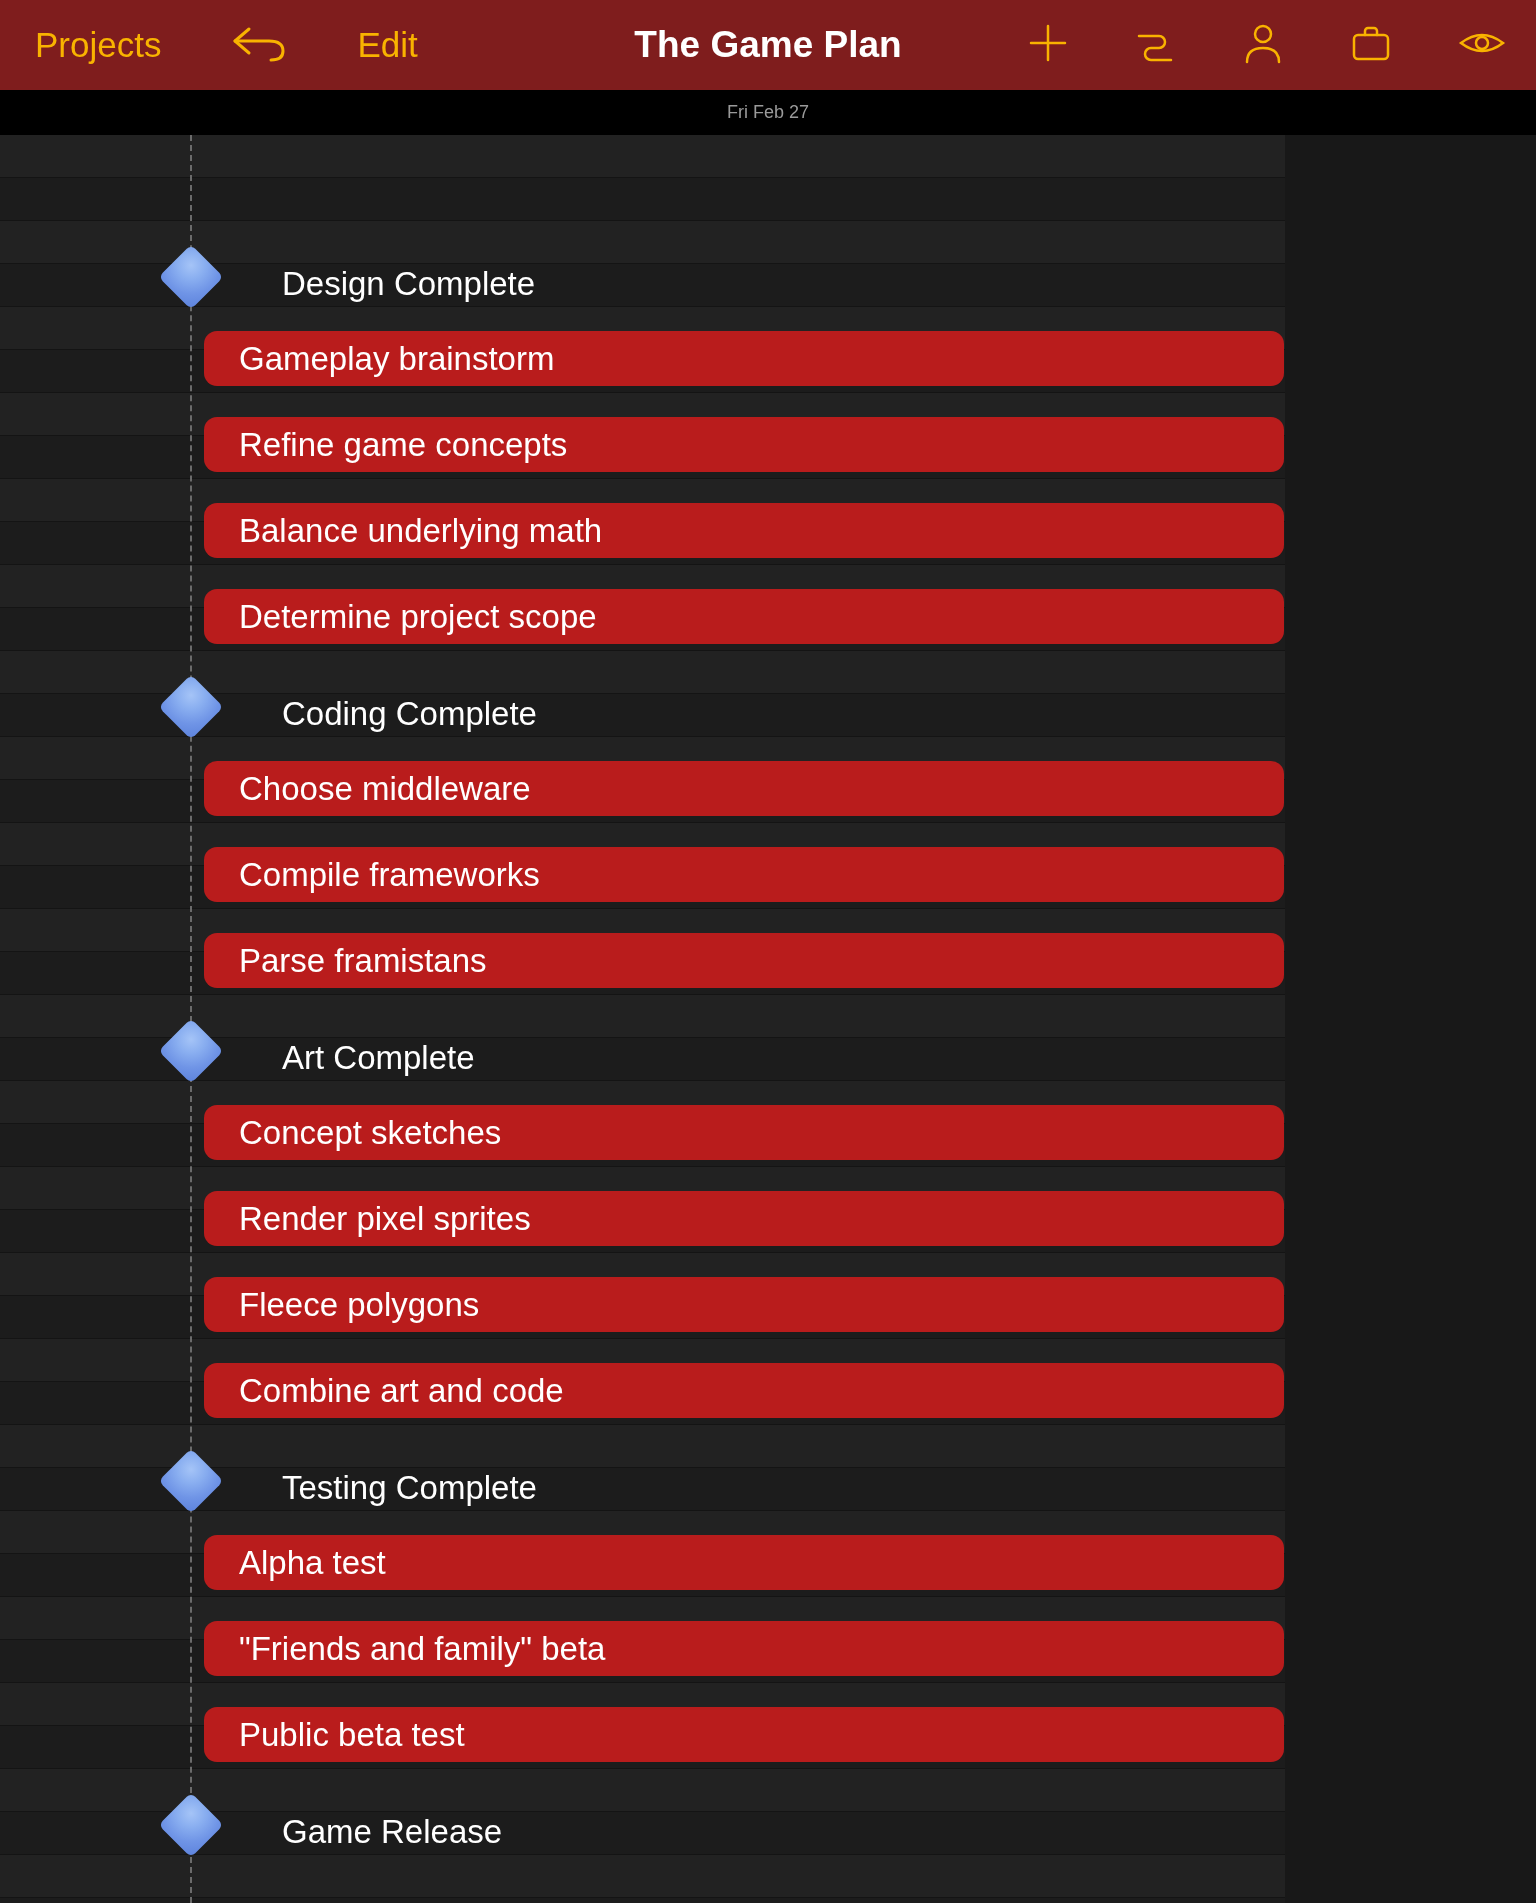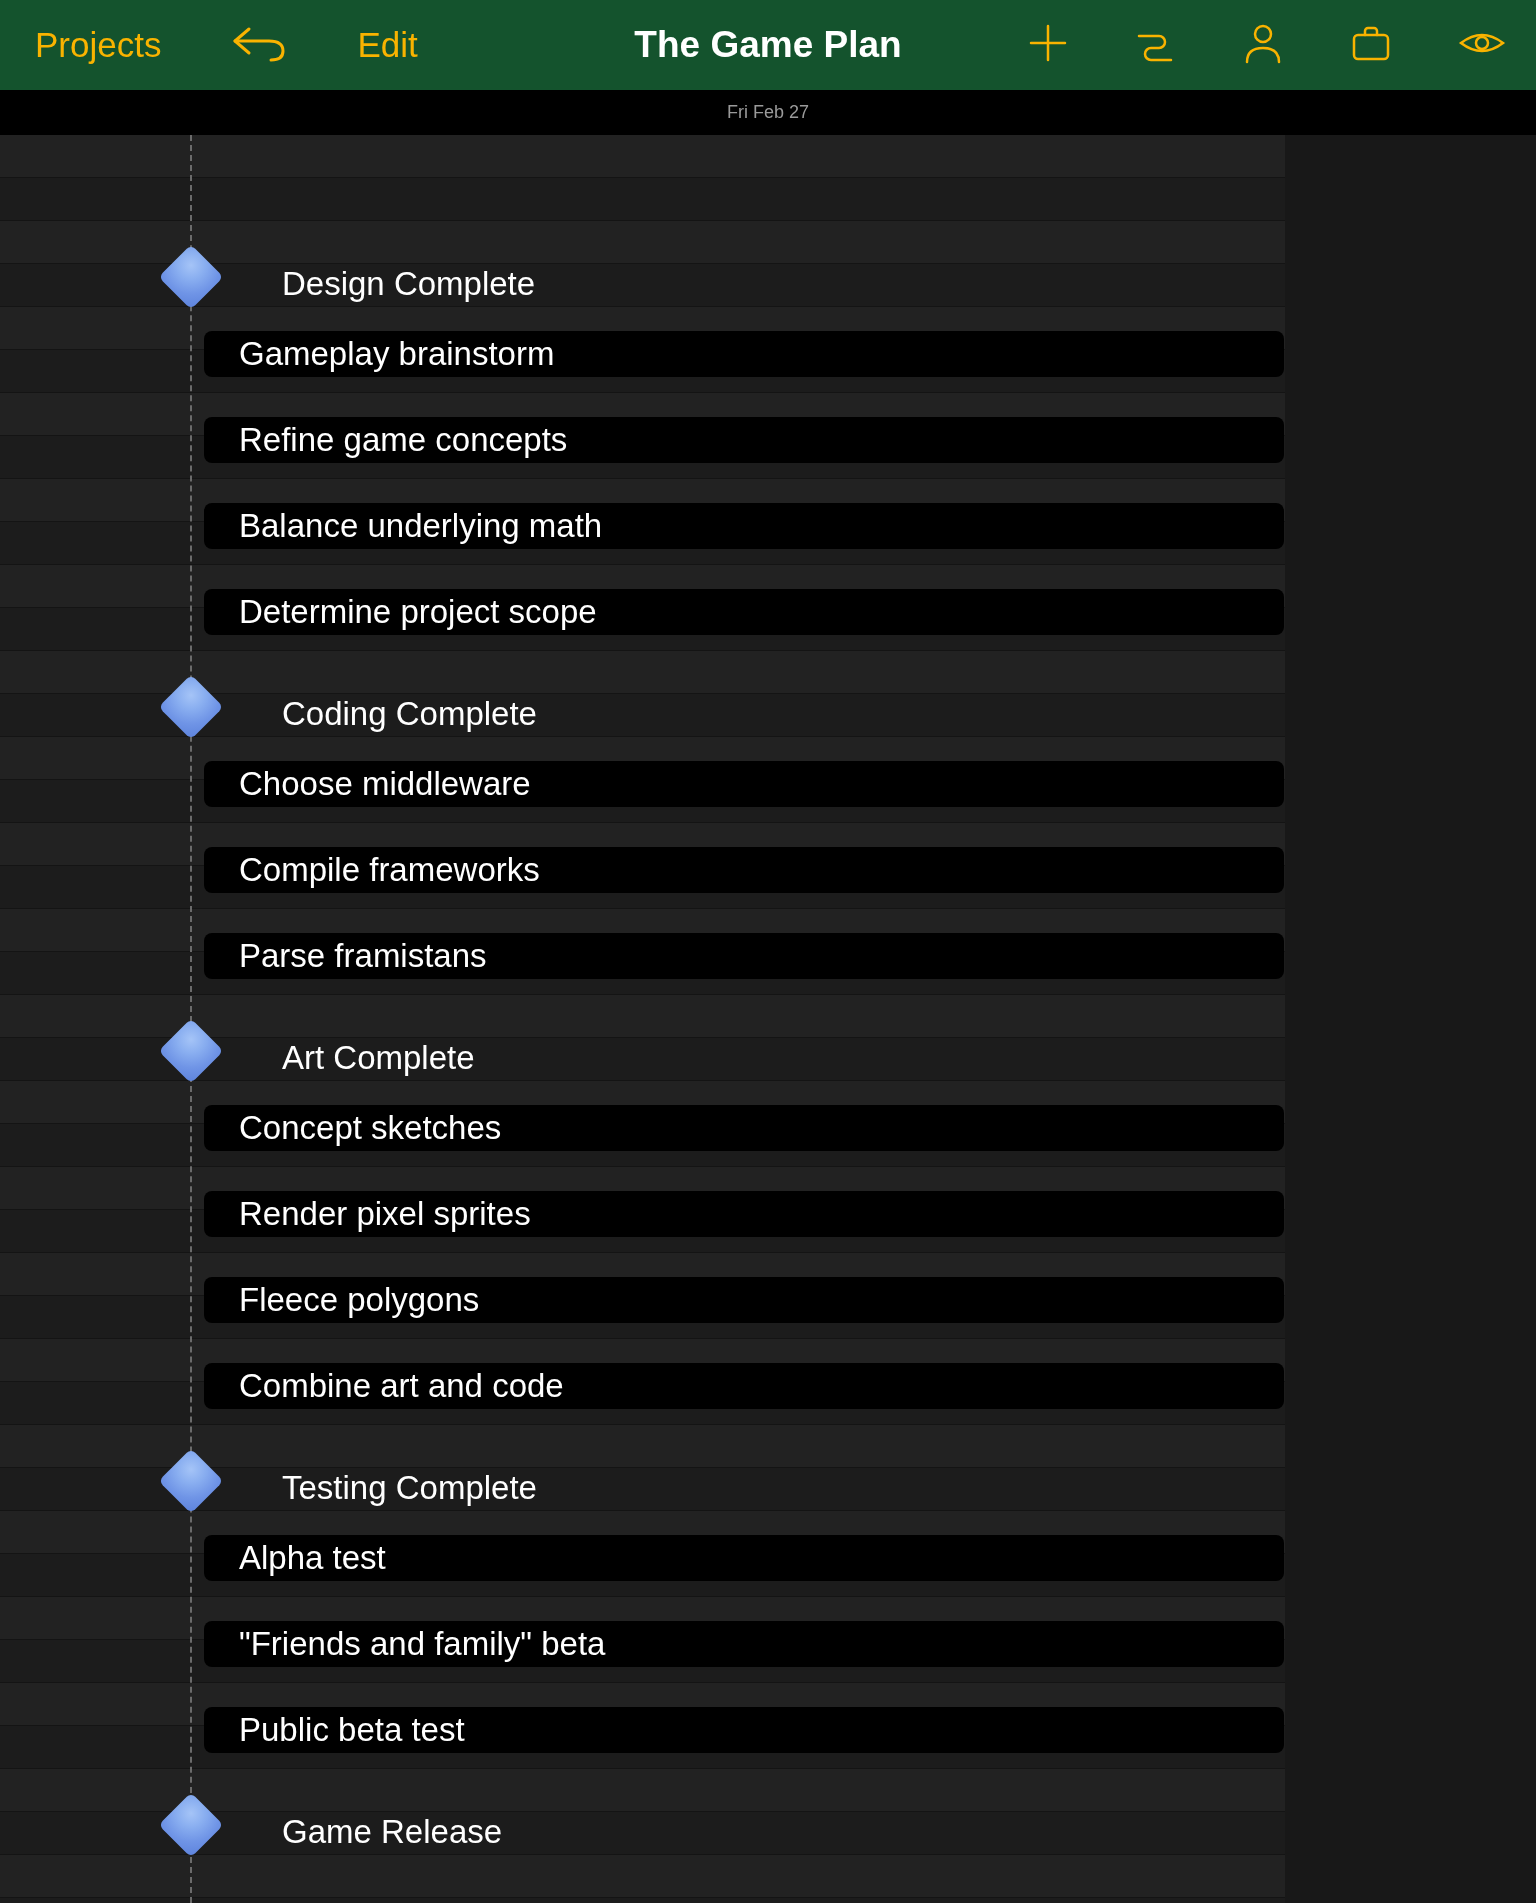--- a/index.html
+++ b/index.html
@@ -12,21 +12,21 @@
       background: #1c1c1c;
       width: 1536px;
       height: 1903px;
       overflow: hidden;
       font-weight: 300;
     }
     
     
     .toolbar {
       height: 90px;
-      background: #14532d;
+      background: #7f1d1d;
       display: flex;
       align-items: center;
       justify-content: space-between;
       padding: 0 30px 0 35px;
       position: relative;
     }
     .toolbar-left {
       display: flex;
       align-items: center;
       gap: 70px;
@@ -157,23 +157,23 @@
       color: #fff;
       font-size: 33px;
       font-weight: 400;
     }
 
     
     .task-bar {
       position: absolute;
       left: 204px;
       right: 252px;
-      height: 46px;
-      background: #000000;
-      border-radius: 8px;
+      height: 55px;
+      background: #b91c1c;
+      border-radius: 13px;
       display: flex;
       align-items: center;
       padding-left: 35px;
       color: #fff;
       font-size: 33px;
       font-weight: 400;
     }
 
   </style>
 </head>

